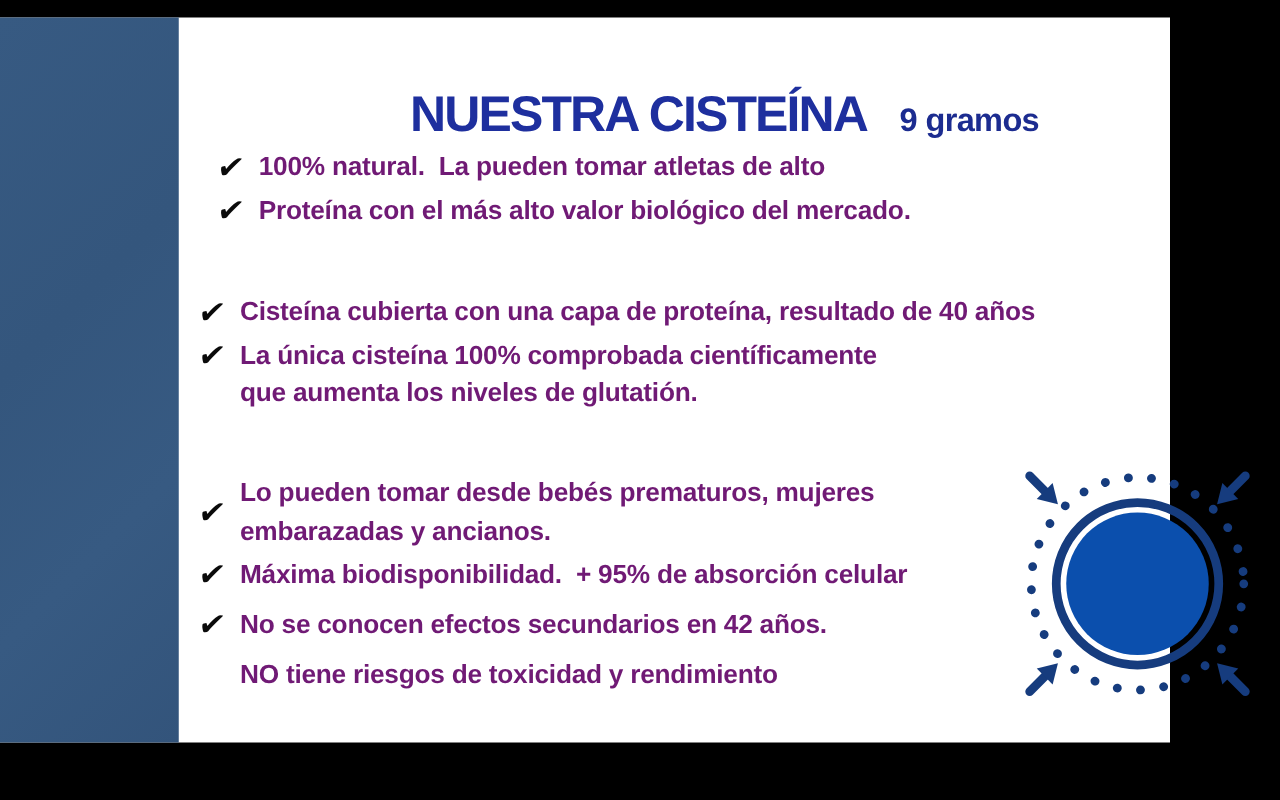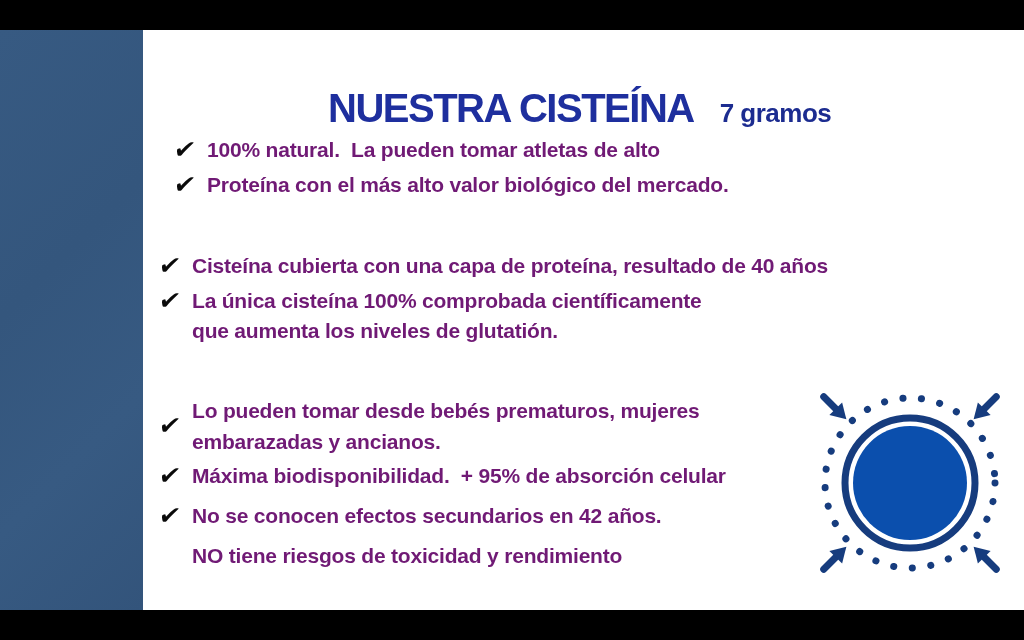--- a/index.html
+++ b/index.html
@@ -3,21 +3,21 @@
 <meta charset="utf-8">
 <style>
   html,body{margin:0;padding:0;background:#000;}
   .stage{
     position:relative;width:1024px;height:640px;overflow:hidden;
     background:#000;font-family:"Liberation Sans", sans-serif;
   }
   .letterbox{position:absolute;left:0;width:1024px;background:#000;}
   .letterbox.top{top:0;height:30px;}
   .letterbox.bottom{top:610px;height:30px;}
-  .slide{position:absolute;left:0;top:30px;width:1024px;height:580px;background:#ffffff;}
+  .slide{position:absolute;left:0;top:14px;width:936px;height:580px;background:#ffffff;}
   .sidebar{
     position:absolute;left:0;top:0;width:143px;height:580px;
     background:linear-gradient(135deg,#375a82 0%,#34567d 40%,#375a82 70%,#33547b 100%);
   }
   .title-row{
     position:absolute;left:328px;top:56px;
     display:flex;align-items:baseline;gap:26px;white-space:nowrap;
   }
   .title{
     font-size:40px;font-weight:700;letter-spacing:-1.5px;
@@ -56,21 +56,21 @@
 
 <div class="stage">
   <div class="letterbox top"></div>
   <div class="letterbox bottom"></div>
 
   <div class="slide">
     <div class="sidebar"></div>
 
     <div class="title-row">
       <span class="title">NUESTRA CISTEÍNA</span>
-      <span class="subtitle">7 gramos</span>
+      <span class="subtitle">9 gramos</span>
     </div>
 
     <div class="bullets">
         <div class="bullet-group">
           <div class="bullet-item check-center">
             <span class="check">✔</span>
             <div class="lines">
               <div class="line">100% natural.  La pueden tomar atletas de alto</div>
             </div>
           </div>

